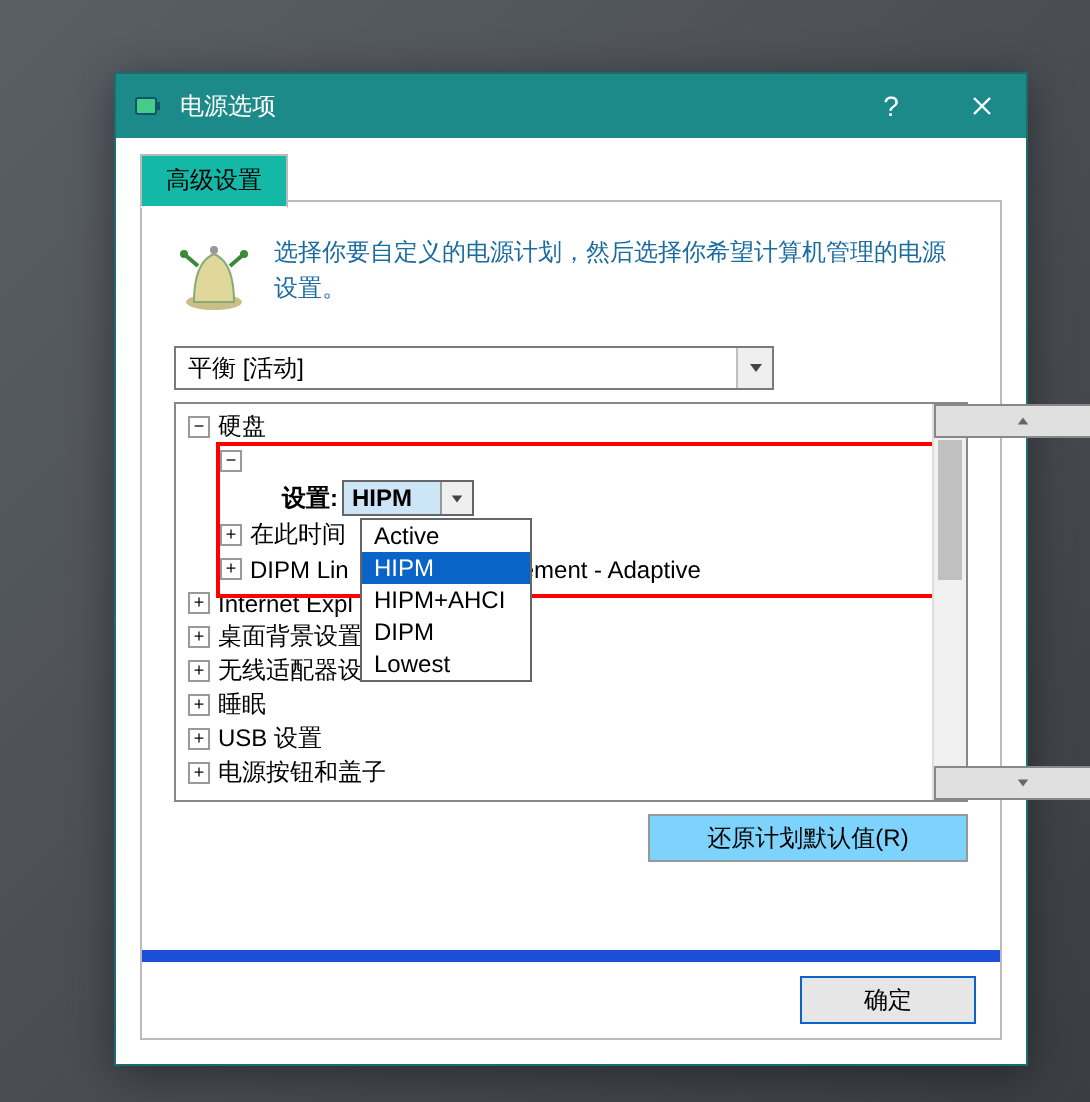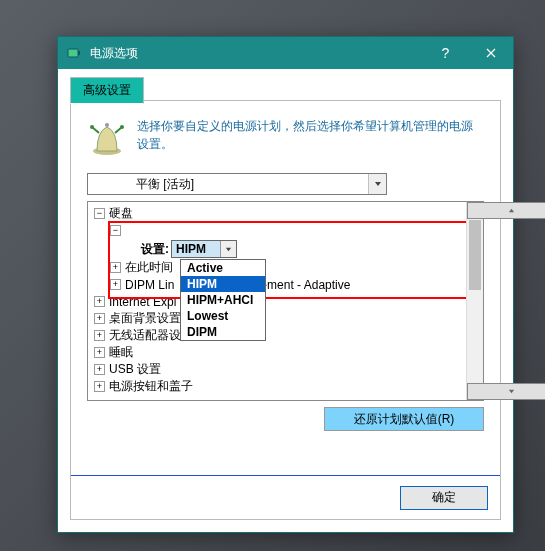--- a/index.html
+++ b/index.html
@@ -57,21 +57,21 @@
   .intro {
     position:absolute; left:16px; top:16px; right:16px;
     display:flex;
   }
   .intro .icon { width:40px; height:40px; margin-right:10px; }
   .intro .txt { color:#1a6b9e; line-height:1.5; font-size:12px; }
   .combo {
     position:absolute; left:16px; top:72px; width:300px; height:22px;
     border:1px solid #7a7a7a;
     background:#fff;
-    display:flex; align-items:center;padding-left:42px;
+    display:flex; align-items:center;
   }
   .combo span { padding-left:6px; flex:1; font-size:12px; }
   .combo .drop { width:18px; height:100%; display:flex; align-items:center; justify-content:center; border-left:1px solid #c0c0c0; background:#efefef;}
   .tree-wrap {
     position:absolute; left:16px; top:100px; right:16px; height:200px;
     border:1px solid #888;
     background:#fff;
   }
   .tree {
     position:absolute; left:0; top:0; right:17px; bottom:0;
@@ -122,21 +122,21 @@
   .restore-btn {
     position:absolute; right:16px; top:306px;
     width:160px; height:24px;
     border:1px solid #999;
     background:#7dd3fc;
     font-size:12px;
     cursor:pointer;
   }
   .button-bar {
     position:absolute; left:0; right:0; bottom:0; height:44px;
-    border-top:1px solid #1d4ed8;
+    border-top:6px solid #1d4ed8;
     display:flex; justify-content:flex-end; align-items:center;
     padding-right:12px; gap:8px;
   }
   .btn {
     width:88px; height:24px; border:1px solid #888; background:#e6e6e6;
     font-size:12px; cursor:pointer;
   }
   .btn.default { border:1px solid #0a64c8; }
 </style>
 </head>
@@ -266,26 +266,26 @@
           </div>
 
           <div class="node">
             <span class="ind l1"></span>
             <span class="exp">+</span>
             <span class="label">电源按钮和盖子</span>
           </div>
 
           <div class="redbox" style="left:20px; top:19px; width:362px; height:78px;"></div>
 
-          <div class="dropdown" style="left:92px; top:57px; width:86px;font-weight:bold;">
+          <div class="dropdown" style="left:92px; top:57px; width:86px;">
             <div class="opt">Active</div>
             <div class="opt sel">HIPM</div>
             <div class="opt">HIPM+AHCI</div>
+            <div class="opt">DIPM</div>
             <div class="opt">Lowest</div>
-            <div class="opt">DIPM</div>
           </div>
 
         </div>
         <div class="vscroll">
           <div class="btn">
               <svg width="7" height="7" viewBox="0 0 8 8">
                 <path d="M1 6 L4 2 L7 6 Z" fill="#666"></path>
               </svg>
             </div>
           <div class="thumb"></div>

